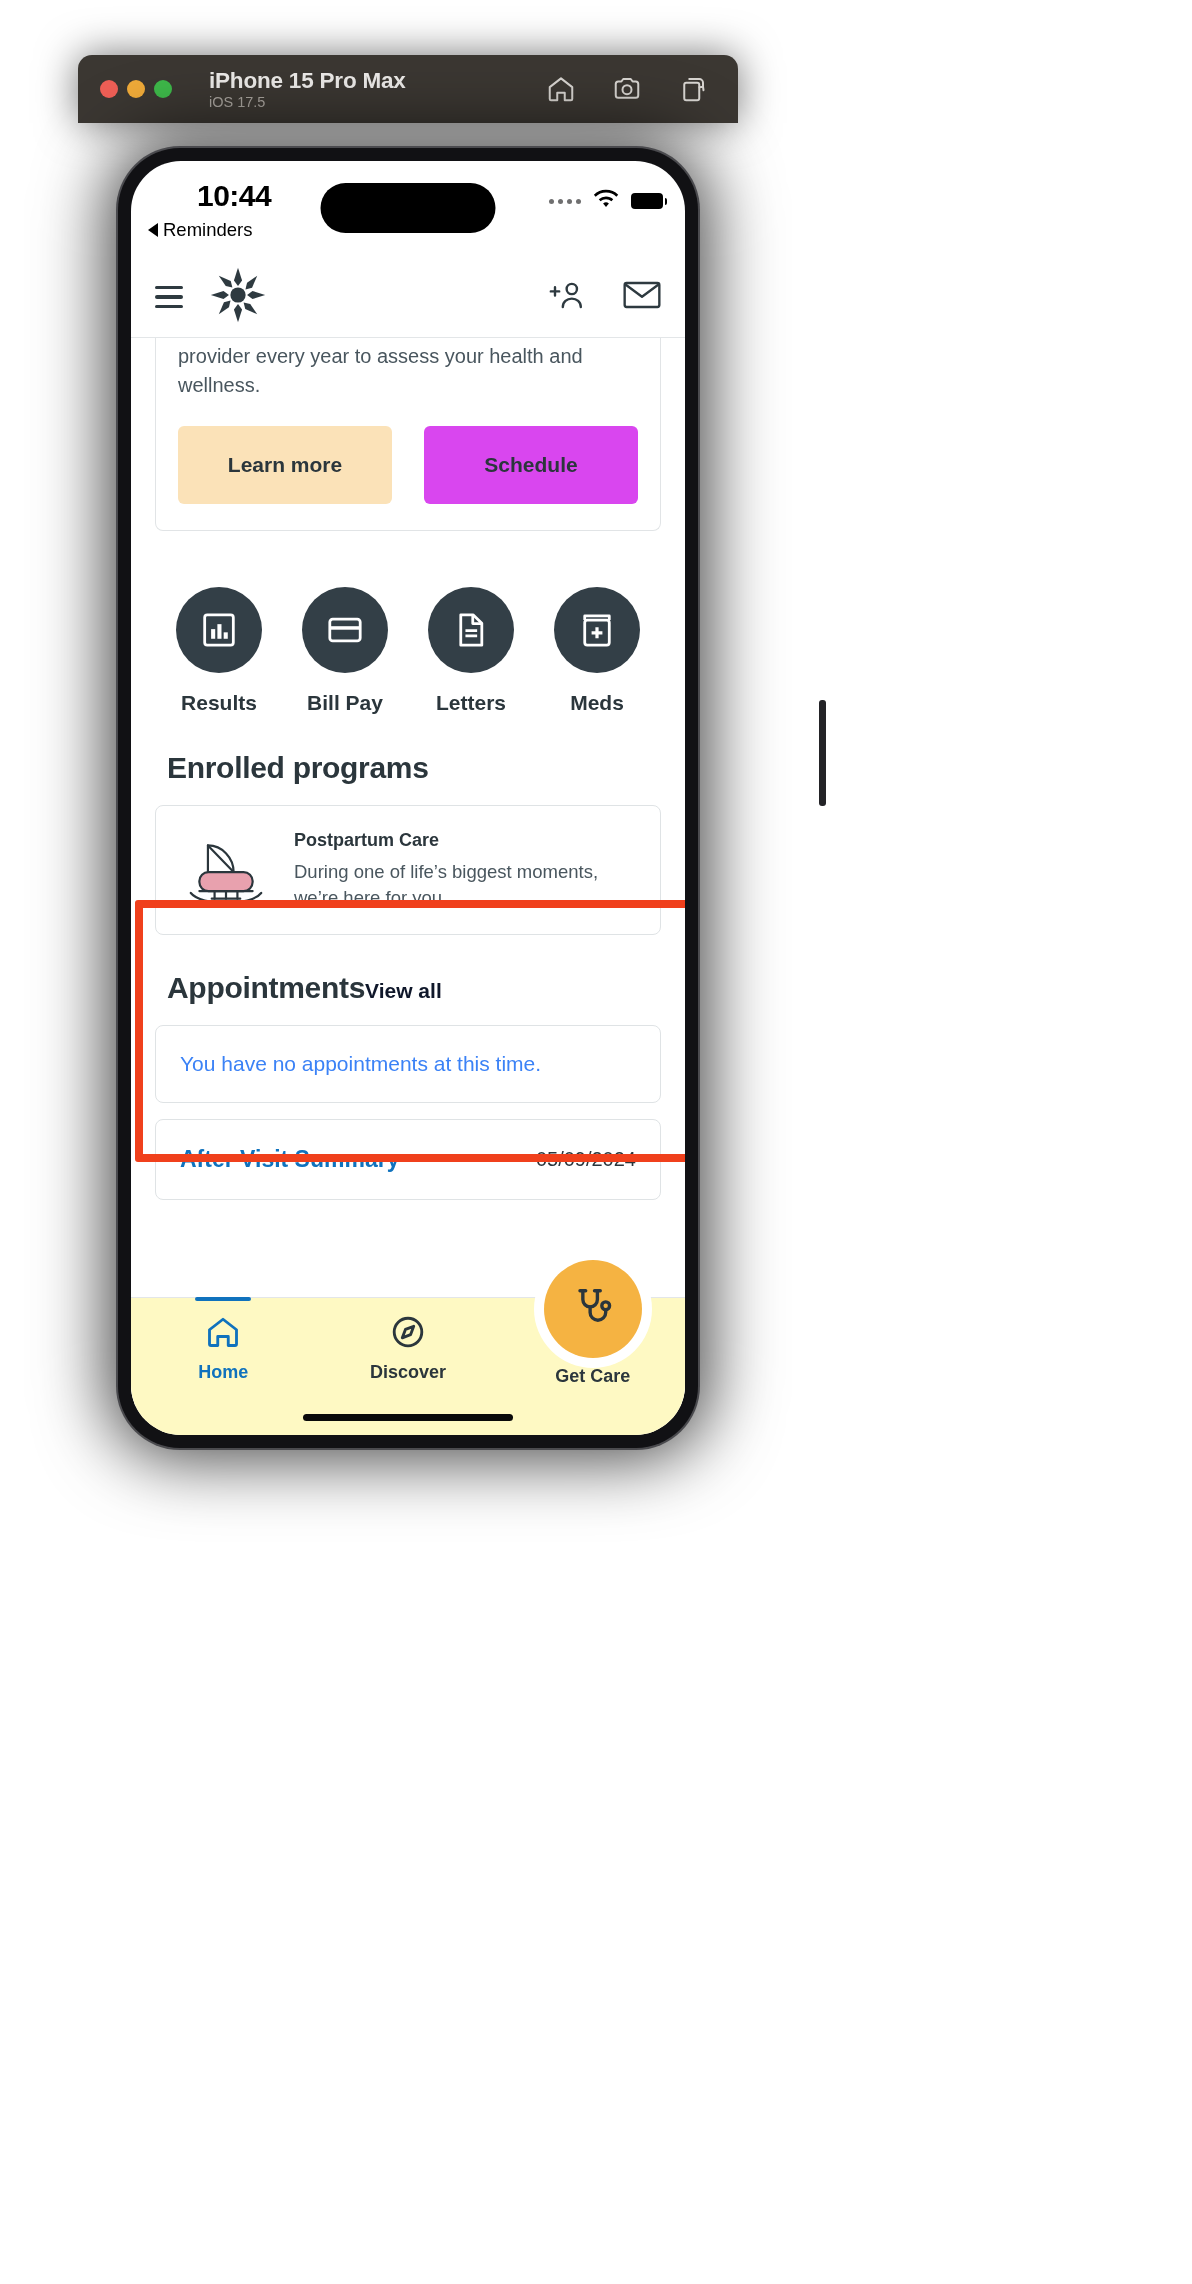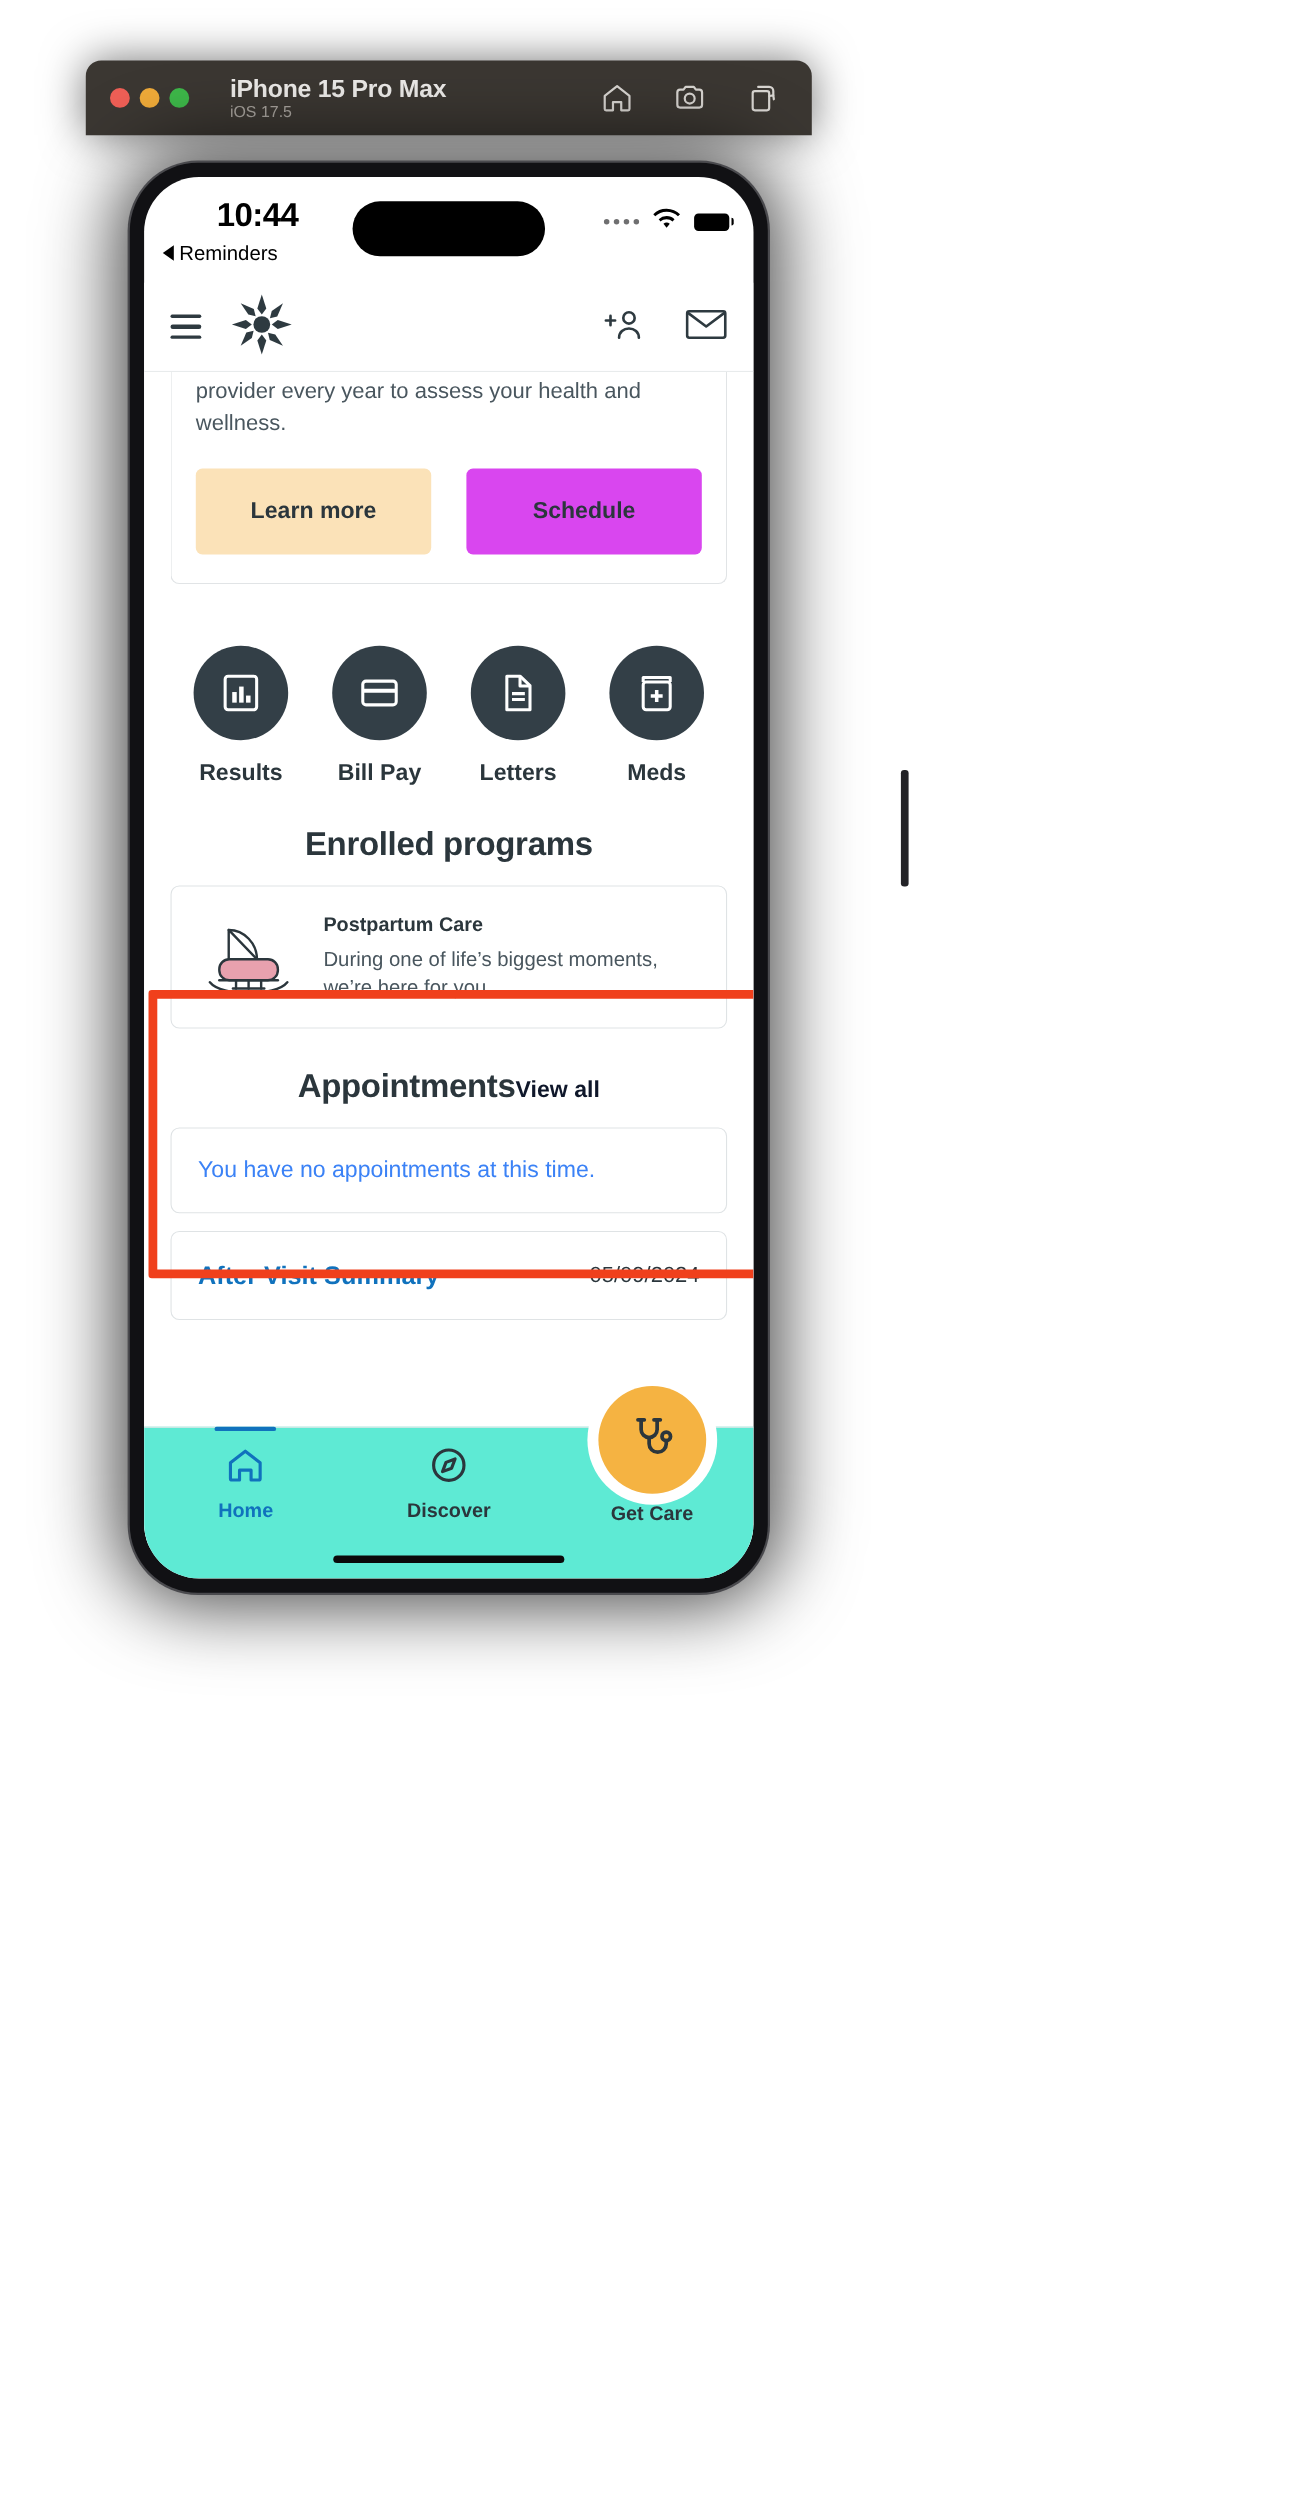--- a/index.html
+++ b/index.html
@@ -246,22 +246,23 @@
     pointer-events: none;
     z-index: 5;
   }
 
   .section {
     padding: 0 24px;
   }
   .section-head {
     display: flex;
     align-items: baseline;
-    justify-content: center;
+    justify-content: flex-start;
     padding: 36px 0 20px;
+    margin-left: 12px;
   }
   .section-title {
     font-size: 30px;
     font-weight: 700;
     color: #2b363c;
     letter-spacing: -0.3px;
   }
   .view-all {
     font-size: 21px;
     font-weight: 700;
@@ -318,21 +319,21 @@
     font-size: 20px;
     color: #2b363c;
   }
 
   
   #tabbar {
     position: absolute;
     left: 0; bottom: 0;
     width: 100%;
     height: 138px;
-    background: #5eead4;
+    background: #fef9c3;
     border-top: 1px solid #e3e6e8;
     display: flex;
     align-items: flex-start;
     padding-top: 16px;
   }
   .tab {
     flex: 1;
     display: flex;
     flex-direction: column;
     align-items: center;

